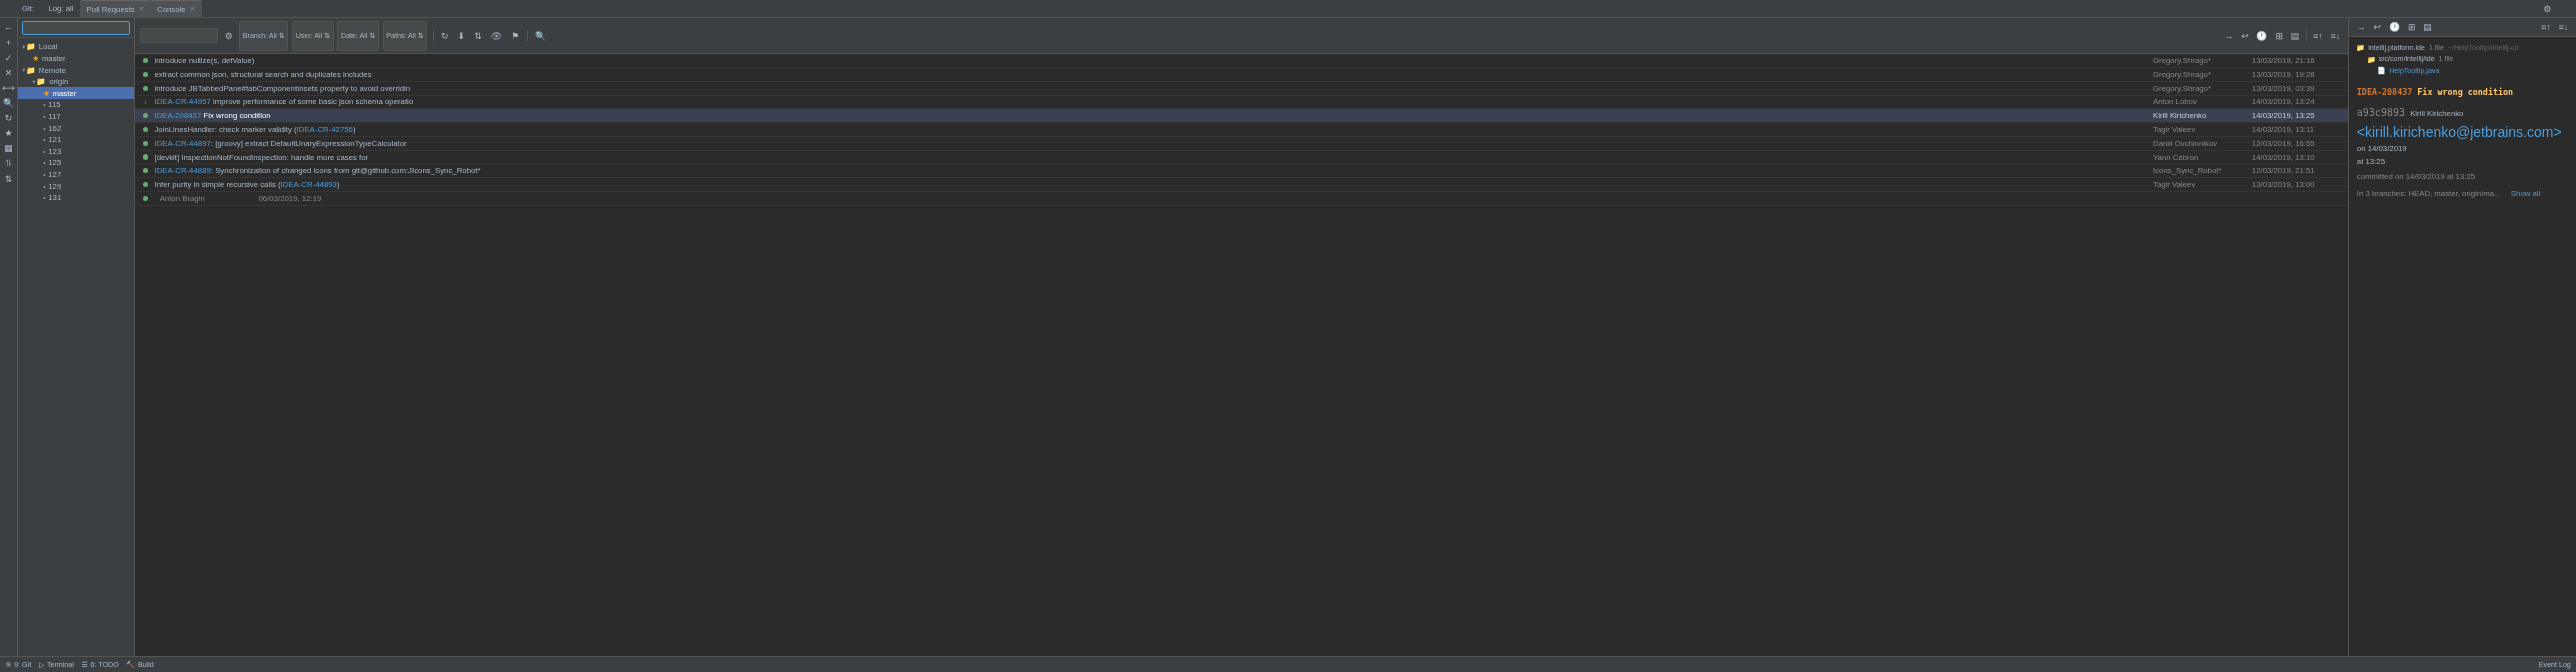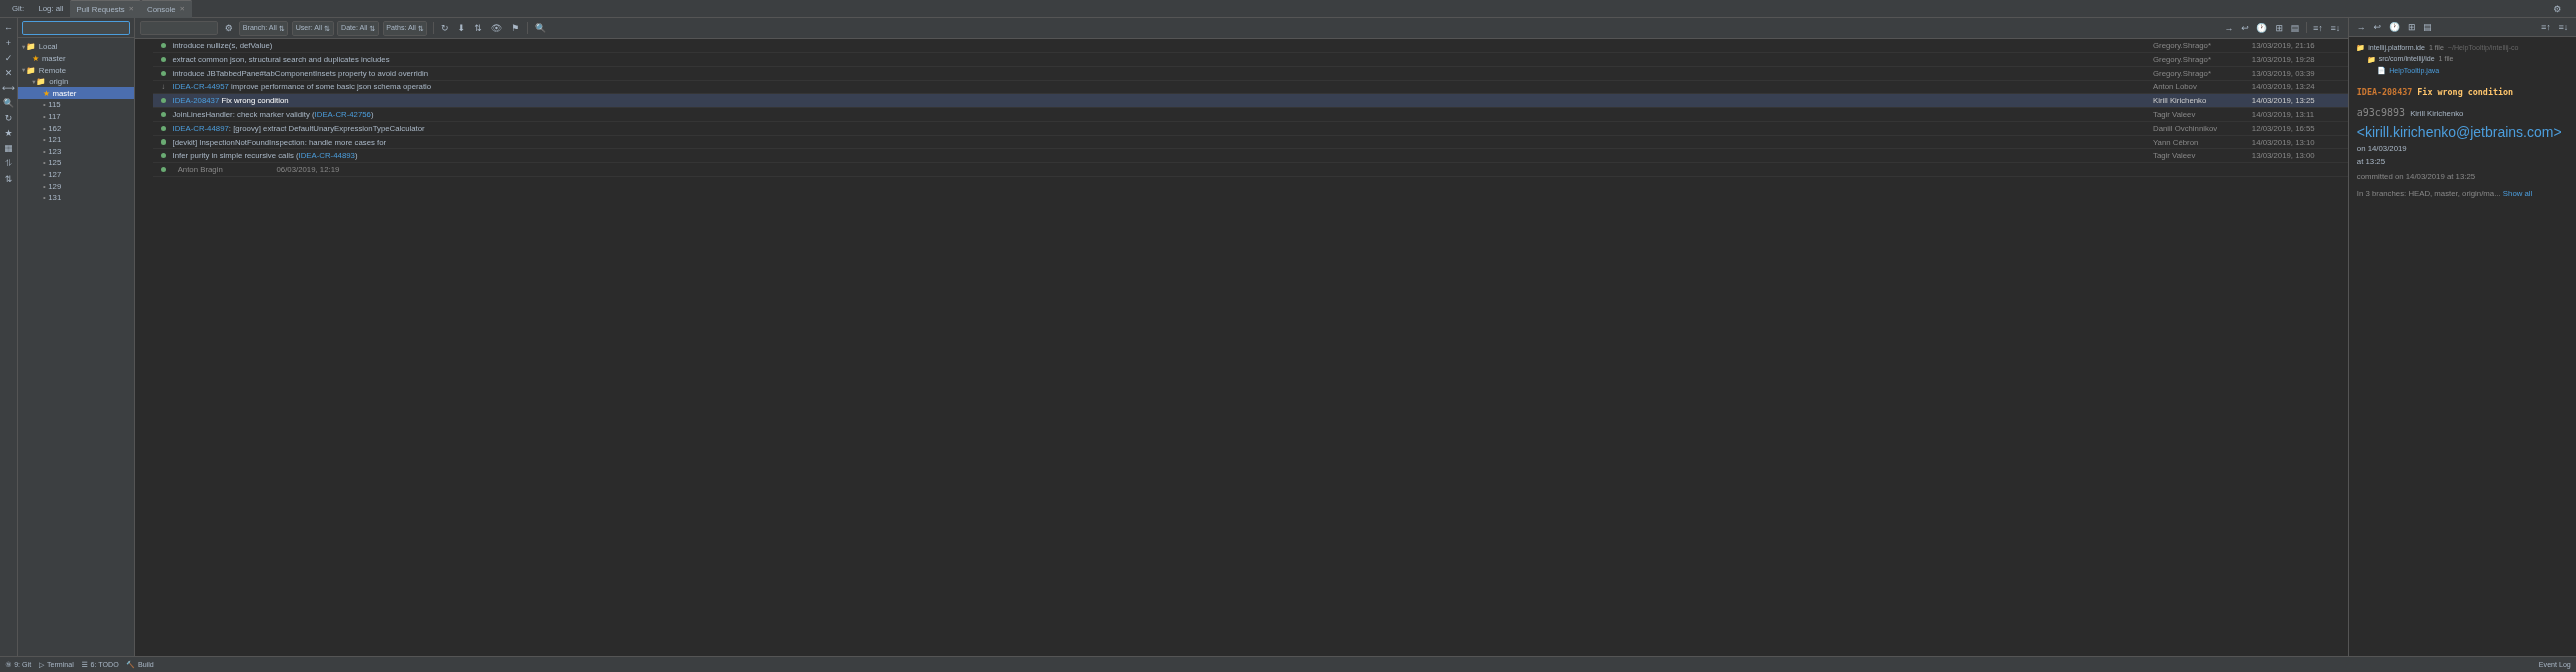--- a/index.html
+++ b/index.html
@@ -14,21 +14,21 @@
       display: flex;
       flex-direction: column;
     }
 
     
     .tab-bar {
       background: #3c3f41;
       border-bottom: 0.6px solid #555;
       display: flex;
       align-items: center;
-      padding: 0 12px;
+      padding: 0 22px;
       height: 18px;
       flex-shrink: 0;
     }
     .tab-bar-label {
       color: #a9b7c6;
       font-size: 7.8px;
       margin-right: 7.8px;
     }
     .tab {
       display: flex;
@@ -159,41 +159,40 @@
       display: flex;
       align-items: center;
       gap: 1.9px;
       font-size: 7.1px;
       color: #a9b7c6;
       cursor: pointer;
       padding: 1.3px 2.6px;
       border: 0.6px solid #555;
       border-radius: 1.9px;
       background: #45494a;
-      height: 15px;
+      height: 30px;
     }
     .toolbar-separator {
       width: 0.6px;
       height: 11.7px;
       background: #555;
       margin: 0 1.3px;
     }
     .toolbar-icon-btn {
       color: #a9b7c6;
       font-size: 9px;
       cursor: pointer;
       padding: 1.3px 2.6px;
     }
 
     
     .log-table {
       flex: 1;
       overflow-y: auto;
       background: #2b2b2b;
-      padding-left: 18px;
     }
     .log-row {
       display: flex;
       align-items: center;
       padding: 1.9px 5.2px;
       border-bottom: 0.6px solid #353535;
       cursor: pointer;
       font-size: 7.8px;
     }
     .log-row.selected { background: #384052; }
@@ -297,20 +296,21 @@
       font-size: 10px;
     }
     .detail-branches {
       color: #888;
       font-size: 7.8px;
       margin-top: 5.2px;
     }
     .detail-show-all {
       color: #4c9edd;
       cursor: pointer;
+      margin-left: 8px;
     }
 
     
     .status-bar {
       background: #3c3f41;
       border-top: 0.6px solid #555;
       display: flex;
       align-items: center;
       padding: 0 5.2px;
       height: 15.6px;
@@ -579,20 +579,30 @@
 
         <div class="log-row">
           <div class="log-graph">
               <div class="graph-dot"></div>
             </div>
           <div class="log-message">[devkit] InspectionNotFoundInspection: handle more cases for</div>
           <div class="log-author">Yann Cébron</div>
           <div class="log-date">14/03/2019, 13:10</div>
         </div>
 
+        <div class="log-row">
+          <div class="log-graph">
+              <div class="graph-dot"></div>
+            </div>
+          <div class="log-message">
+            <a class="log-link">IDEA-CR-44889</a>: Synchronization of changed icons from git@github.com:JIcons_Sync_Robot*
+          </div>
+          <div class="log-author">Icons_Sync_Robot*</div>
+          <div class="log-date">12/03/2019, 21:51</div>
+        </div>
 
         <div class="log-row">
           <div class="log-graph">
               <div class="graph-dot"></div>
             </div>
           <div class="log-message">
             Infer purity in simple recursive calls (<a class="log-link">IDEA-CR-44893</a>)
           </div>
           <div class="log-author">Tagir Valeev</div>
           <div class="log-date">13/03/2019, 13:00</div>

